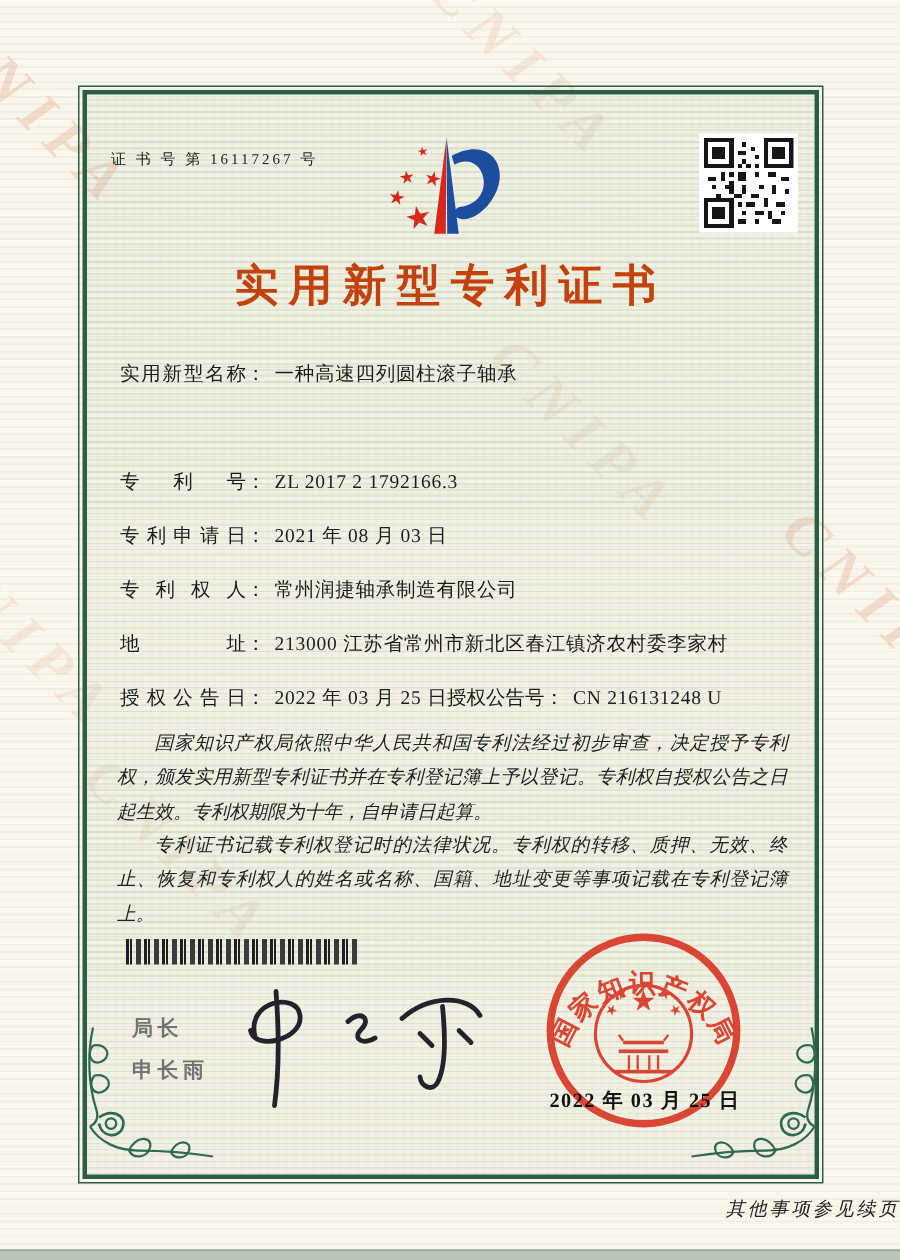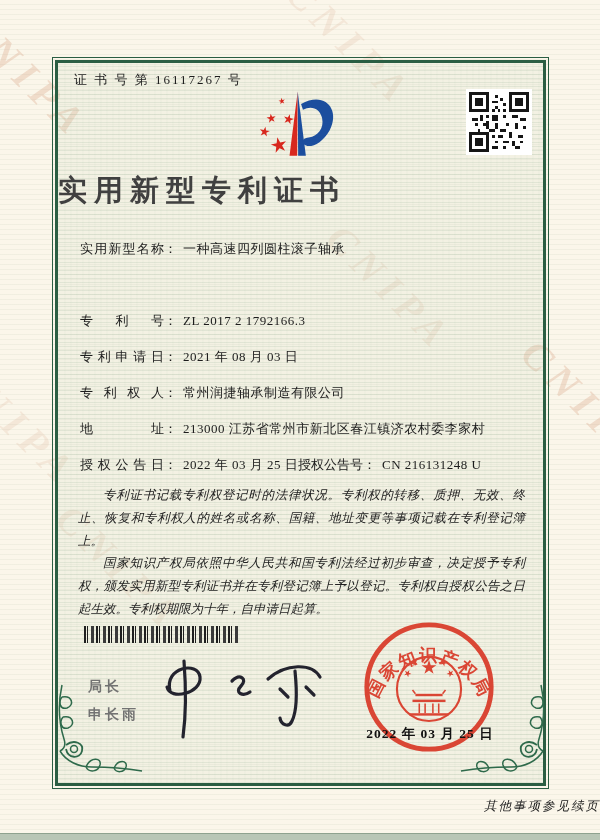--- a/index.html
+++ b/index.html
@@ -32,27 +32,27 @@
     box-sizing:border-box;border:3px solid #2b5e43;
   }
   .frame-inner::before{
     content:"";position:absolute;inset:0;
     background-color:rgba(205,218,190,0.16);
     background-image:
       repeating-linear-gradient(0deg,rgba(122,160,128,0.15) 0 1px,transparent 1px 4px),
       repeating-linear-gradient(90deg,rgba(170,195,170,0.05) 0 2px,transparent 2px 6px);
     pointer-events:none;
   }
-  .cert-no{position:absolute;left:16px;top:8px;font-size:13px;letter-spacing:2px;}
+  .cert-no{position:absolute;left:16px;top:36px;font-size:10px;letter-spacing:2px;}
   .logo{position:absolute;left:196px;top:24px;}
   .qr{position:absolute;left:408px;top:26px;width:66px;height:66px;background:#fff;
       display:flex;align-items:center;justify-content:center;}
   .title{
-    position:absolute;left:0;right:0;top:108px;text-align:left;
-    font-size:29px;font-weight:700;letter-spacing:7px;color:#404040;
+    position:absolute;left:0;right:0;top:108px;text-align:center;
+    font-size:29px;font-weight:700;letter-spacing:7px;color:#c2410c;
   }
   .field-row{position:absolute;left:22px;right:14px;font-size:13px;line-height:18px;white-space:nowrap;}
   .flabel{display:inline-block;width:84px;text-align:justify;text-align-last:justify;vertical-align:top;}
   .flabel2{display:inline-block;vertical-align:top;}
   .fcolon{display:inline-block;margin-right:6px;vertical-align:top;}
   .fvalue{display:inline-block;vertical-align:top;letter-spacing:0.5px;text-align:center;}
   .pair2{position:absolute;left:218px;top:0;white-space:nowrap;}
   .paras{
     position:absolute;left:20px;top:421px;width:447px;
     font-size:12.5px;line-height:1.82;text-align:justify;
@@ -142,22 +142,22 @@
       <span class="flabel">地址</span><span class="fcolon">：</span><span class="fvalue">213000 江苏省常州市新北区春江镇济农村委李家村</span>
     </div>
     <div class="field-row" style="top:393px">
       <span class="flabel">授权公告日</span><span class="fcolon">：</span><span class="fvalue">2022 年 03 月 25 日</span>
       <span class="pair2">
         <span class="flabel2">授权公告号</span><span class="fcolon">：</span><span class="fvalue">CN 216131248 U</span>
       </span>
     </div>
 
     <div class="paras">
+      <p>国家知识产权局依照中华人民共和国专利法经过初步审查，决定授予专利权，颁发实用新型专利证书并在专利登记簿上予以登记。专利权自授权公告之日起生效。专利权期限为十年，自申请日起算。</p>
       <p>专利证书记载专利权登记时的法律状况。专利权的转移、质押、无效、终止、恢复和专利权人的姓名或名称、国籍、地址变更等事项记载在专利登记簿上。</p>
-      <p>国家知识产权局依照中华人民共和国专利法经过初步审查，决定授予专利权，颁发实用新型专利证书并在专利登记簿上予以登记。专利权自授权公告之日起生效。专利权期限为十年，自申请日起算。</p>
     </div>
 
     <div class="barcode"></div>
 
     <div class="signer">
       <div>局长</div>
       <div>申长雨</div>
     </div>
 
     <svg class="signature" width="200" height="95" viewBox="0 0 200 95">

